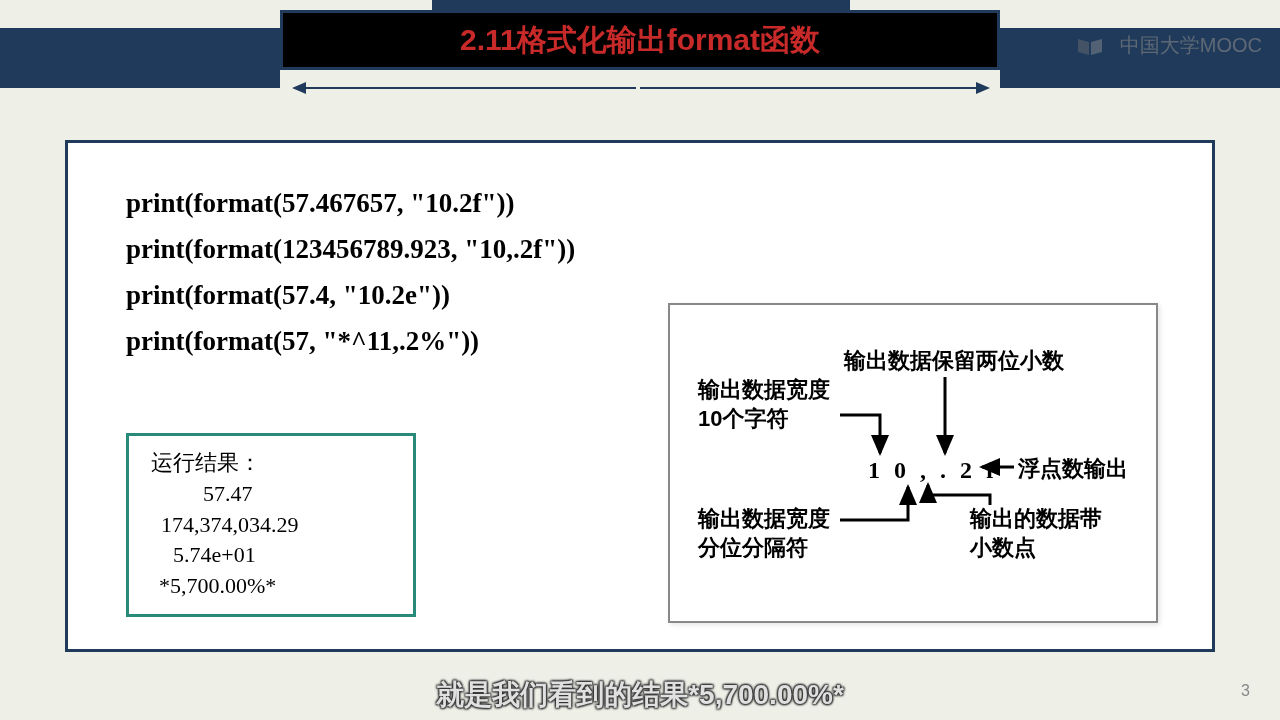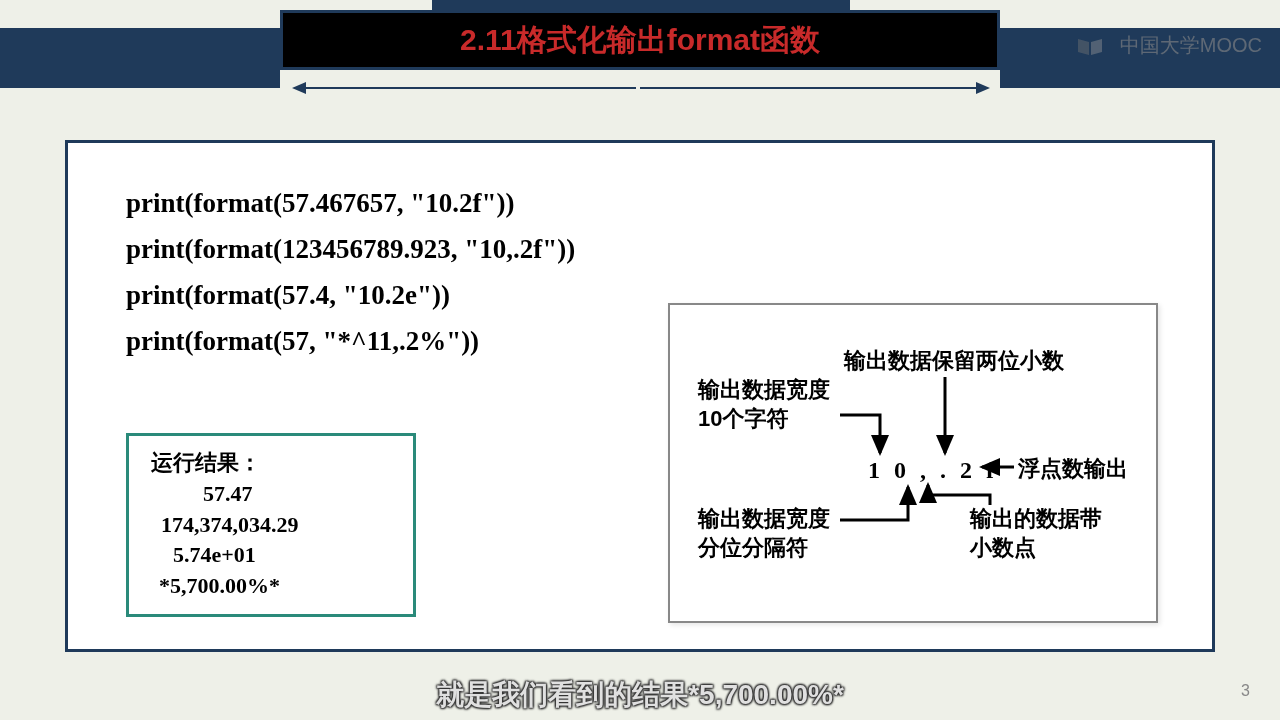--- a/index.html
+++ b/index.html
@@ -95,21 +95,21 @@
     }
     .result-box {
       position: absolute;
       top: 290px;
       left: 58px;
       width: 290px;
       border: 3px solid #2a8a7a;
       padding: 12px 22px;
       font-family: "SimSun", "Times New Roman", serif;
       font-size: 22px;
-      font-weight: bold;
+      font-weight: normal;
       line-height: 1.4;
       color: #000;
     }
     .diagram-box {
       position: absolute;
       top: 160px;
       left: 600px;
       width: 490px;
       height: 320px;
       border: 2px solid #888;

